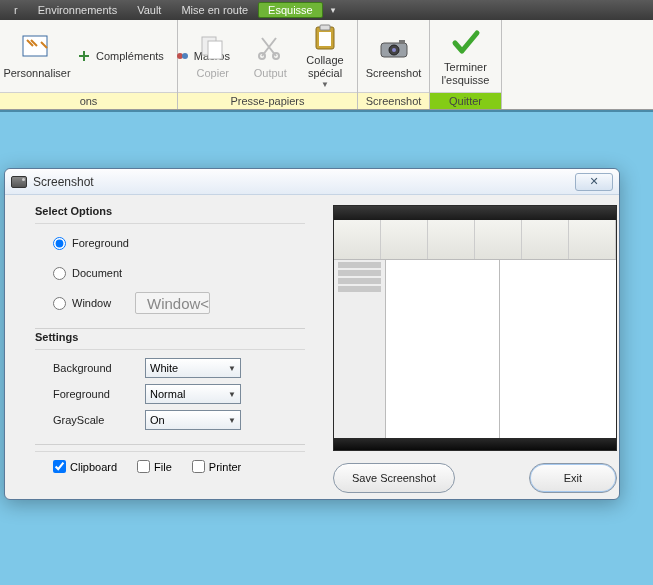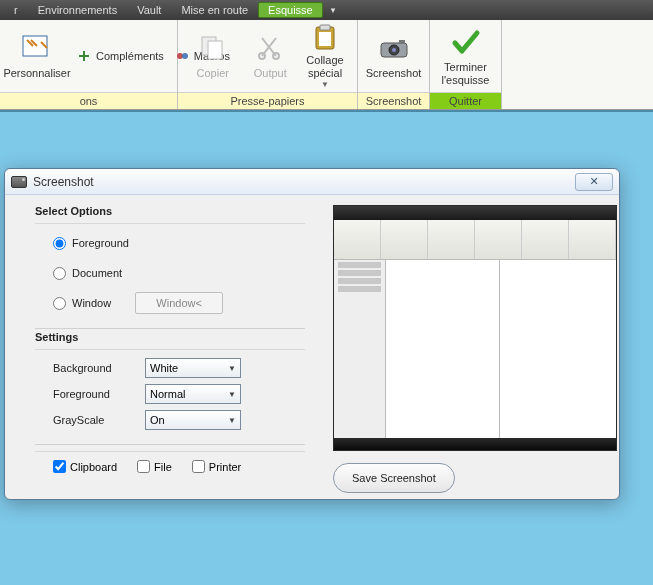--- a/index.html
+++ b/index.html
@@ -36,21 +36,21 @@
 .dlg-body { padding: 10px 14px 6px; display: flex; gap: 28px; margin-left: 16px; }
 .leftcol { flex: 0 0 270px; }
 .rightcol { flex: 1; }
 
 .group-title { font-size: 11px; font-weight: bold; color: #222; margin-bottom: 6px; }
 .group { border-top: 1px solid #d0d0d0; padding-top: 2px; margin-bottom: 14px; }
 .group:first-child { border-top: none; padding-top: 0; }
 
 .opt-row { display: flex; align-items: center; font-size: 11px; color: #222; margin: 8px 0 8px 18px; height: 22px; }
 .opt-row input[type=radio] { margin-right: 6px; }
-.win-btn { margin-left: 24px; width: 88px; height: 22px; font-size: 11px; color: #888; background: #f4f4f4; border: 1px solid #bfbfbf; border-radius: 2px; cursor: default; }
+.win-btn { margin-left: 24px; width: 75px; height: 22px; font-size: 15px; color: #888; background: #f4f4f4; border: 1px solid #bfbfbf; border-radius: 2px; cursor: default; text-align: right; }
 
 .setting-row { display: flex; align-items: center; margin: 6px 0 6px 18px; }
 .setting-row label { font-size: 11px; width: 92px; color: #222; }
 .combo { width: 96px; height: 20px; font-size: 11px; border: 1px solid #7a8a9a; background: linear-gradient(#fff,#e9eef3); padding: 0 4px; display: flex; align-items: center; justify-content: space-between; cursor: pointer; }
 .combo .arr { font-size: 8px; color: #444; }
 
 .output-row { display: flex; align-items: flex-start; gap: 20px; margin: 6px 0 0 18px; font-size: 11px; }
 .output-row label { display: flex; align-items: center; gap: 4px; }
 
 .preview { width: 284px; height: 246px; border: 1px solid #2a2a2a; background: #fff; position: relative; overflow: hidden; }
@@ -277,16 +277,17 @@
             <div class="bar"></div>
             <div class="bar"></div>
             <div class="bar"></div>
             <div class="bar"></div>
           </div>
         <div class="pv-split"></div>
         <div class="pv-bot"></div>
       </div>
       <div class="btns">
         <button class="dlg-btn">Save Screenshot</button>
+        <button class="dlg-btn exit">Exit</button>
       </div>
     </div>
   </div>
 </div>
 
 </body></html>

